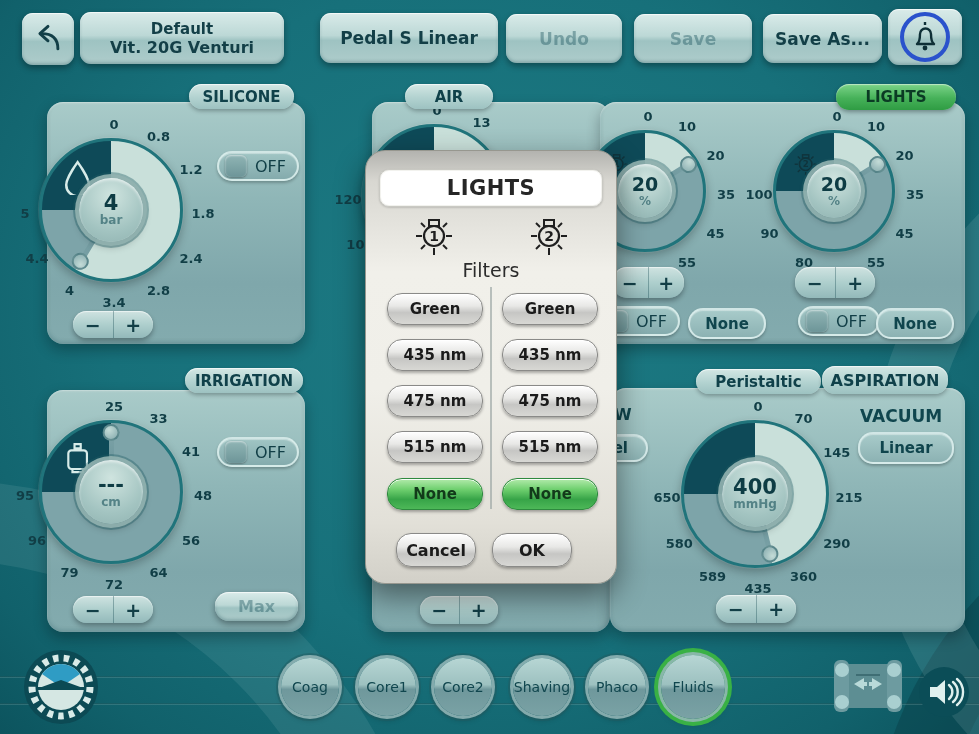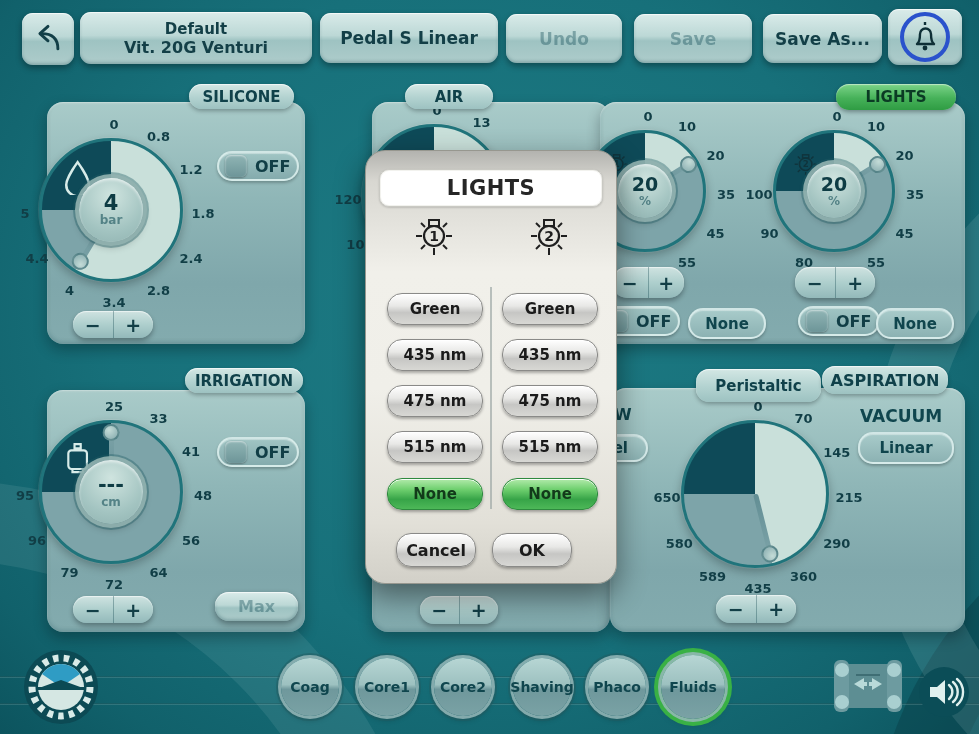--- a/index.html
+++ b/index.html
@@ -44,21 +44,21 @@
     box-shadow:0 2px 3px rgba(0,10,12,0.25), inset 0 1px 1px rgba(255,255,255,0.4);}
 
   
   .toggle{position:absolute;display:flex;align-items:center;gap:8px;padding-left:6px;box-sizing:border-box;
     border:2px solid rgba(228,245,243,0.80);border-radius:16px;
     background:linear-gradient(180deg,#a0c5c4 0%,#84abad 100%);
     box-shadow:0 2px 3px rgba(0,10,12,0.25), inset 0 1px 1px rgba(255,255,255,0.4);}
   .toggle .knob{width:22px;height:22px;border-radius:6px;
     background:linear-gradient(180deg,#90b5b5 0%,#6d9598 100%);
     box-shadow:inset 0 1px 2px rgba(255,255,255,0.55), 0 1px 2px rgba(0,0,0,0.30);}
-  .toggle span{font-weight:bold;font-size:16px;color:#113e46;}
+  .toggle span{font-weight:normal;font-size:16px;color:#113e46;}
 
   
   .stepper{position:absolute;display:flex;border-radius:15px;overflow:hidden;
     background:linear-gradient(180deg,#cfe3e1 0%,#aecfcd 50%,#93b9ba 100%);
     box-shadow:0 3px 5px rgba(0,10,12,0.32), inset 0 1px 1px rgba(255,255,255,0.6);}
   .stepper .cell{flex:1;display:flex;align-items:center;justify-content:center;
     font-weight:bold;font-size:19px;color:#133f47;}
   .stepper .cell:first-child{border-right:1px solid rgba(18,70,78,0.35);}
 
   
@@ -95,21 +95,21 @@
   .v-divider{position:absolute;left:124px;top:136px;width:2px;height:222px;background:#9aa5a3;opacity:0.65;}
   .sbtn{position:absolute;display:flex;align-items:center;justify-content:center;border-radius:15px;
     background:linear-gradient(180deg,#ffffff 0%,#e8e8e6 40%,#c6c6c4 62%,#d8d8d4 100%);
     border:1px solid #8a8a88;color:#1b1b1b;font-weight:bold;font-size:15px;
     box-shadow:0 2px 3px rgba(0,0,0,0.30), inset 0 1px 0 rgba(255,255,255,0.9);}
   .sbtn.green{background:linear-gradient(180deg,#b2ebab 0%,#6ecf6e 35%,#37a448 68%,#4db858 100%);
     border-color:#2e8a3e;color:#123a1a;}
 
   
   .circle-tab{position:absolute;width:58px;height:58px;border-radius:50%;
-    display:flex;align-items:center;justify-content:center;font-weight:bold;font-size:14px;color:#10464e;
+    display:flex;align-items:center;justify-content:center;font-weight:normal;font-size:14px;color:#10464e;
     background:linear-gradient(180deg,#b7d6d4 0%,#9dc1c0 46%,#6f989c 54%,#7aa2a5 100%);
     box-shadow:0 0 0 3px rgba(150,185,186,0.85), 0 0 0 5px rgba(35,92,98,0.55), 0 3px 6px rgba(0,0,0,0.3);}
   .circle-tab.active{width:64px;height:64px;
     box-shadow:0 0 0 3px rgba(150,185,186,0.85), 0 0 0 7px #39b145, 0 3px 8px rgba(0,0,0,0.35);align-items:center;}
 
   .icon-btn{position:absolute;}
 </style>
 </head>
 <body>
 
@@ -118,21 +118,21 @@
 <div class="swoosh light-r"></div>
 <div class="hline" style="top:676px"></div>
 <div class="hline" style="top:703px"></div>
 
 <div class="btn" style="left:22px;top:13px;width:52px;height:52px">
   <svg width="36" height="36" viewBox="0 0 40 40">
     <path d="M31 31 C31 19 24 14 13 14" stroke="#133f47" stroke-width="3.2" fill="none" stroke-linecap="round"></path>
     <path d="M20 6 L11 14 L20 22" stroke="#133f47" stroke-width="3.2" fill="none" stroke-linecap="round" stroke-linejoin="round"></path>
   </svg>
 </div>
-<div class="btn" style="left:80px;top:12px;width:232px;height:52px">
+<div class="btn" style="left:80px;top:12px;width:204px;height:52px">
   <span class="l1">Default</span>
   <span class="l2">Vit. 20G Venturi</span>
 </div>
 <div class="btn" style="left:320px;top:13px;width:178px;height:50px">
   <span>Pedal S Linear</span>
 </div>
 <div class="btn dim" style="left:506px;top:14px;width:116px;height:49px">
   <span>Undo</span>
 </div>
 <div class="btn dim" style="left:634px;top:14px;width:118px;height:49px">
@@ -161,21 +161,21 @@
   </div>
 <div class="tab" style="left:405px;top:84px;width:88px;height:25px">
     <span>AIR</span>
   </div>
 <div class="tab green" style="left:836px;top:84px;width:120px;height:26px">
     <span>LIGHTS</span>
   </div>
 <div class="tab" style="left:185px;top:368px;width:118px;height:25px">
     <span>IRRIGATION</span>
   </div>
-<div class="tab" style="left:696px;top:369px;width:125px;height:33px">
+<div class="tab" style="left:696px;top:369px;width:125px;height:25px">
     <span>Peristaltic</span>
   </div>
 <div class="tab" style="left:822px;top:366px;width:126px;height:28px;font-size:16px">
     <span>ASPIRATION</span>
   </div>
 
 <div class="dial" style="left: 39px; top: 138px; width: 144px; height: 144px; background: conic-gradient(rgb(201, 224, 218) 0deg, rgb(201, 224, 218) 211deg, rgb(125, 164, 169) 211deg, rgb(125, 164, 169) 270deg, rgb(14, 74, 88) 270deg, rgb(14, 74, 88) 360deg);">
   <svg class="dial-icon" viewBox="0 0 36 36">
     <path d="M18 4 C18 4 7 19 7 26 a11 11 0 0 0 22 0 C29 19 18 4 18 4 Z" fill="none" stroke="#d8ece9" stroke-width="2.4"></path>
   </svg>
@@ -361,20 +361,24 @@
     <span class="dial-label" style="left: 165px; top: 74px;">215</span>
     <span class="dial-label" style="left: 152.808px; top: 119.5px;">290</span>
     <span class="dial-label" style="left: 119.5px; top: 152.808px;">360</span>
     <span class="dial-label" style="left: 74px; top: 165px;">435</span>
     <span class="dial-label" style="left: 28.5px; top: 152.808px;">589</span>
     <span class="dial-label" style="left: -4.80831px; top: 119.5px;">580</span>
     <span class="dial-label" style="left: -17px; top: 74px;">650</span>
     <div class="dial-needle" style="transform: rotate(166deg);">
       <i class="needle-ball"></i>
     </div>
+    <div class="dial-knob">
+      <b class="dial-value">400</b>
+      <span class="dial-unit">mmHg</span>
+    </div>
   </div>
 <div class="stepper" style="left:716px;top:595px;width:80px;height:28px">
   <div class="cell">−</div>
   <div class="cell">+</div>
 </div>
 
 <div class="modal">
   <div class="dialog-title">
     <span>LIGHTS</span>
   </div>
@@ -399,20 +403,23 @@
       <line x1="6" y1="25" x2="12" y2="25"></line>
         <line x1="36" y1="25" x2="42" y2="25"></line>
       <line x1="11" y1="12" x2="15" y2="16"></line>
         <line x1="37" y1="12" x2="33" y2="16"></line>
       <line x1="11" y1="38" x2="15" y2="34"></line>
         <line x1="37" y1="38" x2="33" y2="34"></line>
       <line x1="24" y1="37" x2="24" y2="44"></line>
     </g>
     <text x="24" y="30" font-size="14" font-weight="bold" fill="#1f1f1f" text-anchor="middle">2</text>
   </svg>
+  <div class="filters-label">
+    <span>Filters</span>
+  </div>
   <div class="v-divider"></div>
 
   <div class="sbtn" style="left:21px;top:142px;width:94px;height:30px">
       <span>Green</span>
     </div>
   <div class="sbtn" style="left:21px;top:188px;width:94px;height:30px">
       <span>435 nm</span>
     </div>
   <div class="sbtn" style="left:21px;top:234px;width:94px;height:30px">
       <span>475 nm</span>

